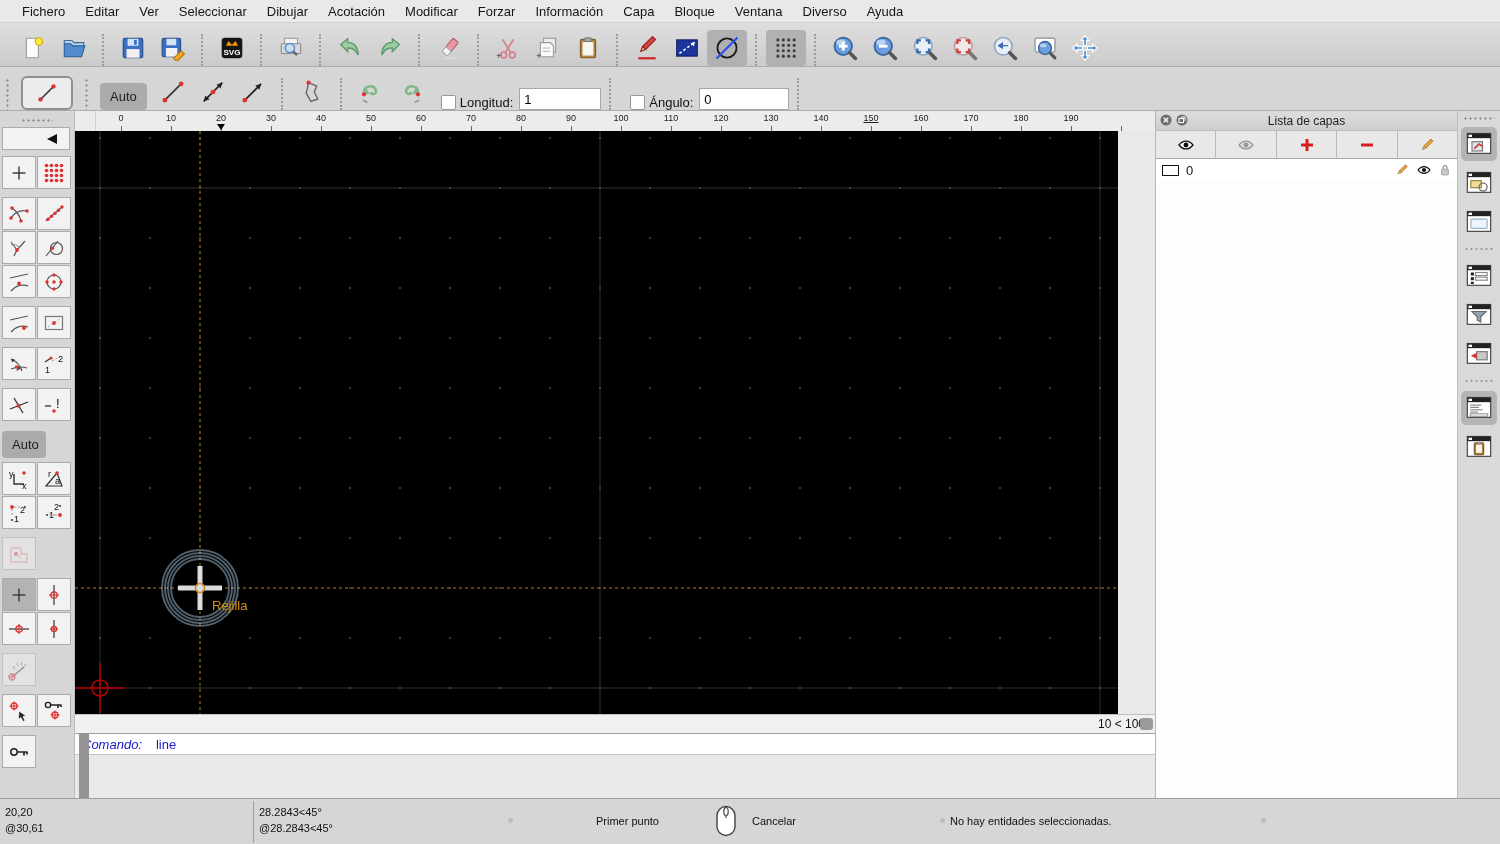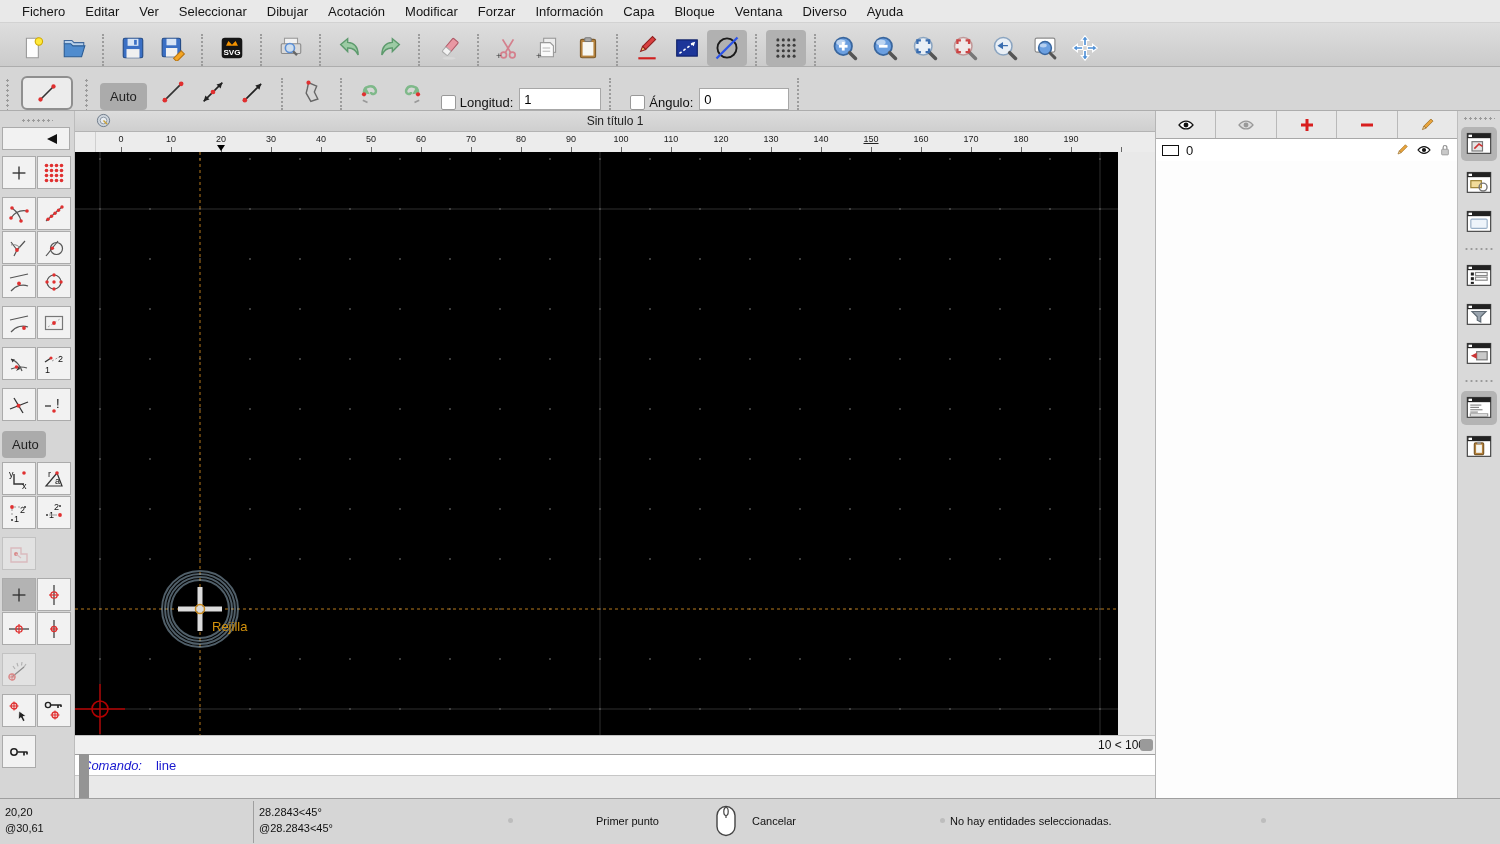--- a/index.html
+++ b/index.html
@@ -669,28 +669,20 @@
         <div class="sbtn">
             <svg width="24" height="24" viewBox="0 0 24 24">
               <circle cx="7" cy="12" r="3.2" fill="none" stroke="#222" stroke-width="1.5"></circle>
               <path d="M10.5 12h10M17 12v3.5M20 12v2.5" stroke="#222" stroke-width="1.7" fill="none"></path>
             </svg>
           </div>
       </div>
     </div>
 
     <div class="docwin">
-      <div class="doc-titlebar">
-        <span class="doc-appicon"><svg width="15" height="15" viewBox="0 0 16 16">
-              <circle cx="8" cy="8" r="6.5" fill="#cfd6de" stroke="#6a7685"></circle>
-              <circle cx="8" cy="8" r="3.6" fill="#e8ecf0" stroke="#8a95a3"></circle>
-              <line x1="8" y1="8" x2="12" y2="12" stroke="#caa23c" stroke-width="1.6"></line>
-            </svg></span>
-        <span>Sin título 1</span>
-      </div>
       <div class="ruler-row">
         <div class="ruler-corner"></div>
         <div class="hruler" id="hruler">
             <div class="hlabel" style="left: 10px;">0</div>
             <div class="htick" style="left: 25px;"></div>
             <div class="hlabel" style="left: 60px;">10</div>
             <div class="htick" style="left: 75px;"></div>
             <div class="hlabel" style="left: 110px;">20</div>
             <div class="htick" style="left: 125px;"></div>
             <div class="hlabel" style="left: 160px;">30</div>
@@ -1043,20 +1035,34 @@
         <span class="grid-status">10 &lt; 100</span>
         <div class="hthumb"></div>
       </div>
       <div class="cmd-history">
         <span class="lbl">Comando:</span>
         <span>line</span>
       </div>
     </div>
 
     <div class="layerpanel">
+      <div class="lp-title">
+        <span class="btns">
+          <span><svg width="12" height="12" viewBox="0 0 12 12">
+                <circle cx="6" cy="6" r="5.5" fill="#6e6e6e"></circle>
+                <path d="M3.8 3.8l4.4 4.4M8.2 3.8L3.8 8.2" stroke="#fff" stroke-width="1.3"></path>
+              </svg></span>
+          <span><svg width="12" height="12" viewBox="0 0 12 12">
+                <circle cx="6" cy="6" r="5.5" fill="#6e6e6e"></circle>
+                <rect x="3" y="4.5" width="4.5" height="4" fill="none" stroke="#fff"></rect>
+                <path d="M4.8 3h4.2v4" fill="none" stroke="#fff"></path>
+              </svg></span>
+        </span>
+        <span>Lista de capas</span>
+      </div>
       <div class="lp-tools">
         <div class="lp-tool">
             <svg width="20" height="14" viewBox="0 0 20 16">
               <path d="M2 8s3.5-4.5 8-4.5S18 8 18 8s-3.5 4.5-8 4.5S2 8 2 8z" fill="#fff" stroke="#111" stroke-width="1.4"></path>
               <circle cx="10" cy="8" r="2.8" fill="#111"></circle>
             </svg>
           </div>
         <div class="lp-tool">
             <svg width="20" height="14" viewBox="0 0 20 16">
               <path d="M2 8s3.5-4.5 8-4.5S18 8 18 8s-3.5 4.5-8 4.5S2 8 2 8z" fill="#ddd" stroke="#999" stroke-width="1.4"></path>

